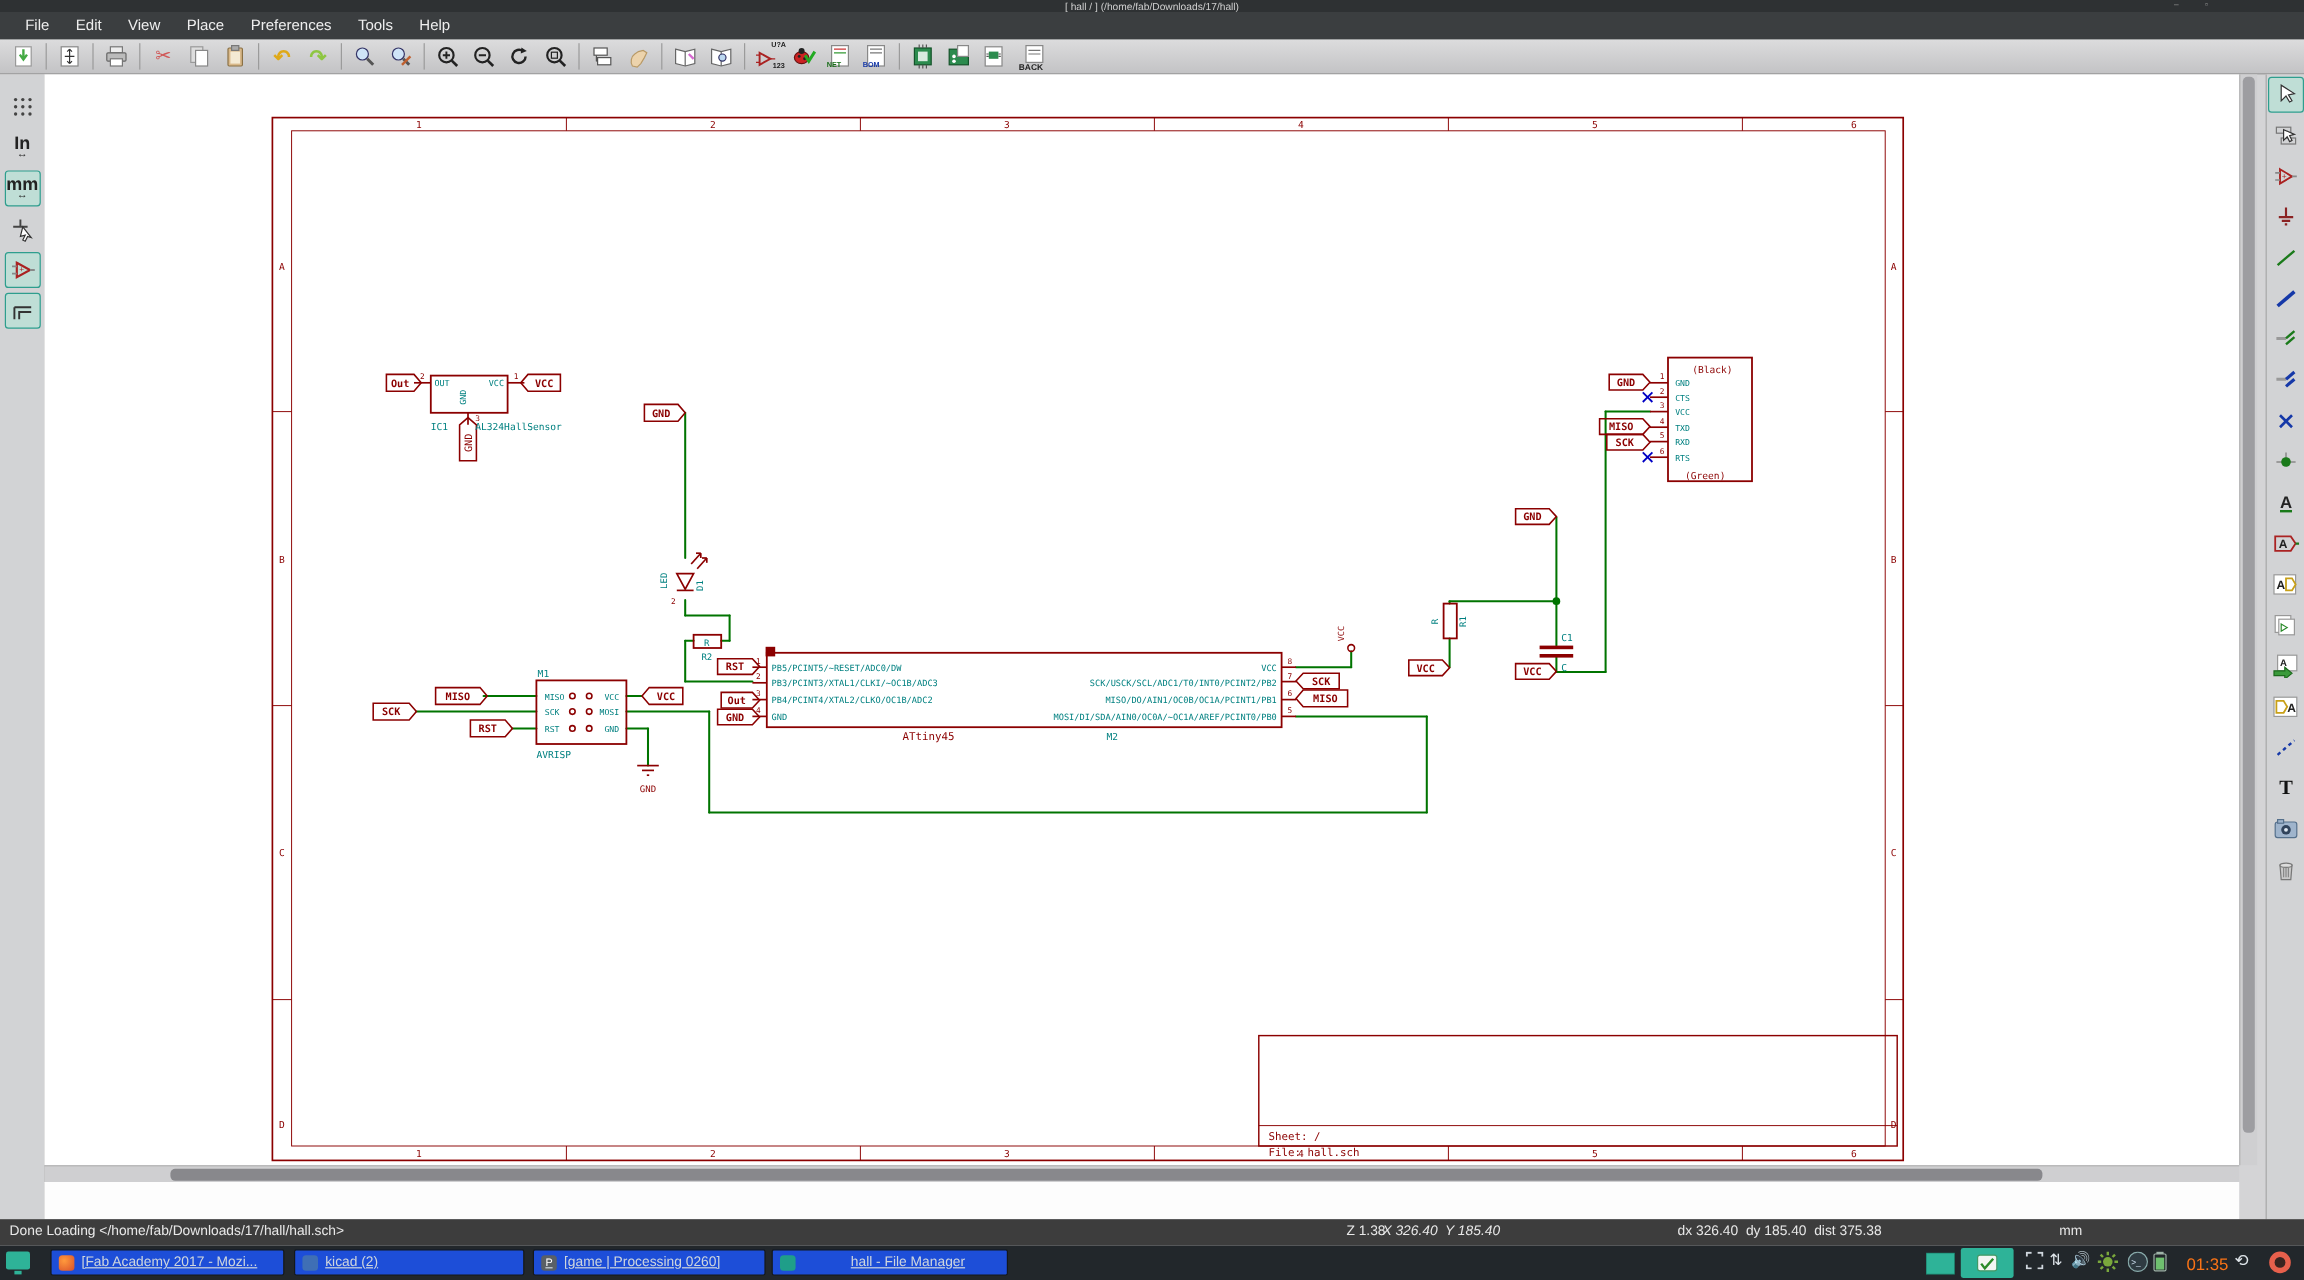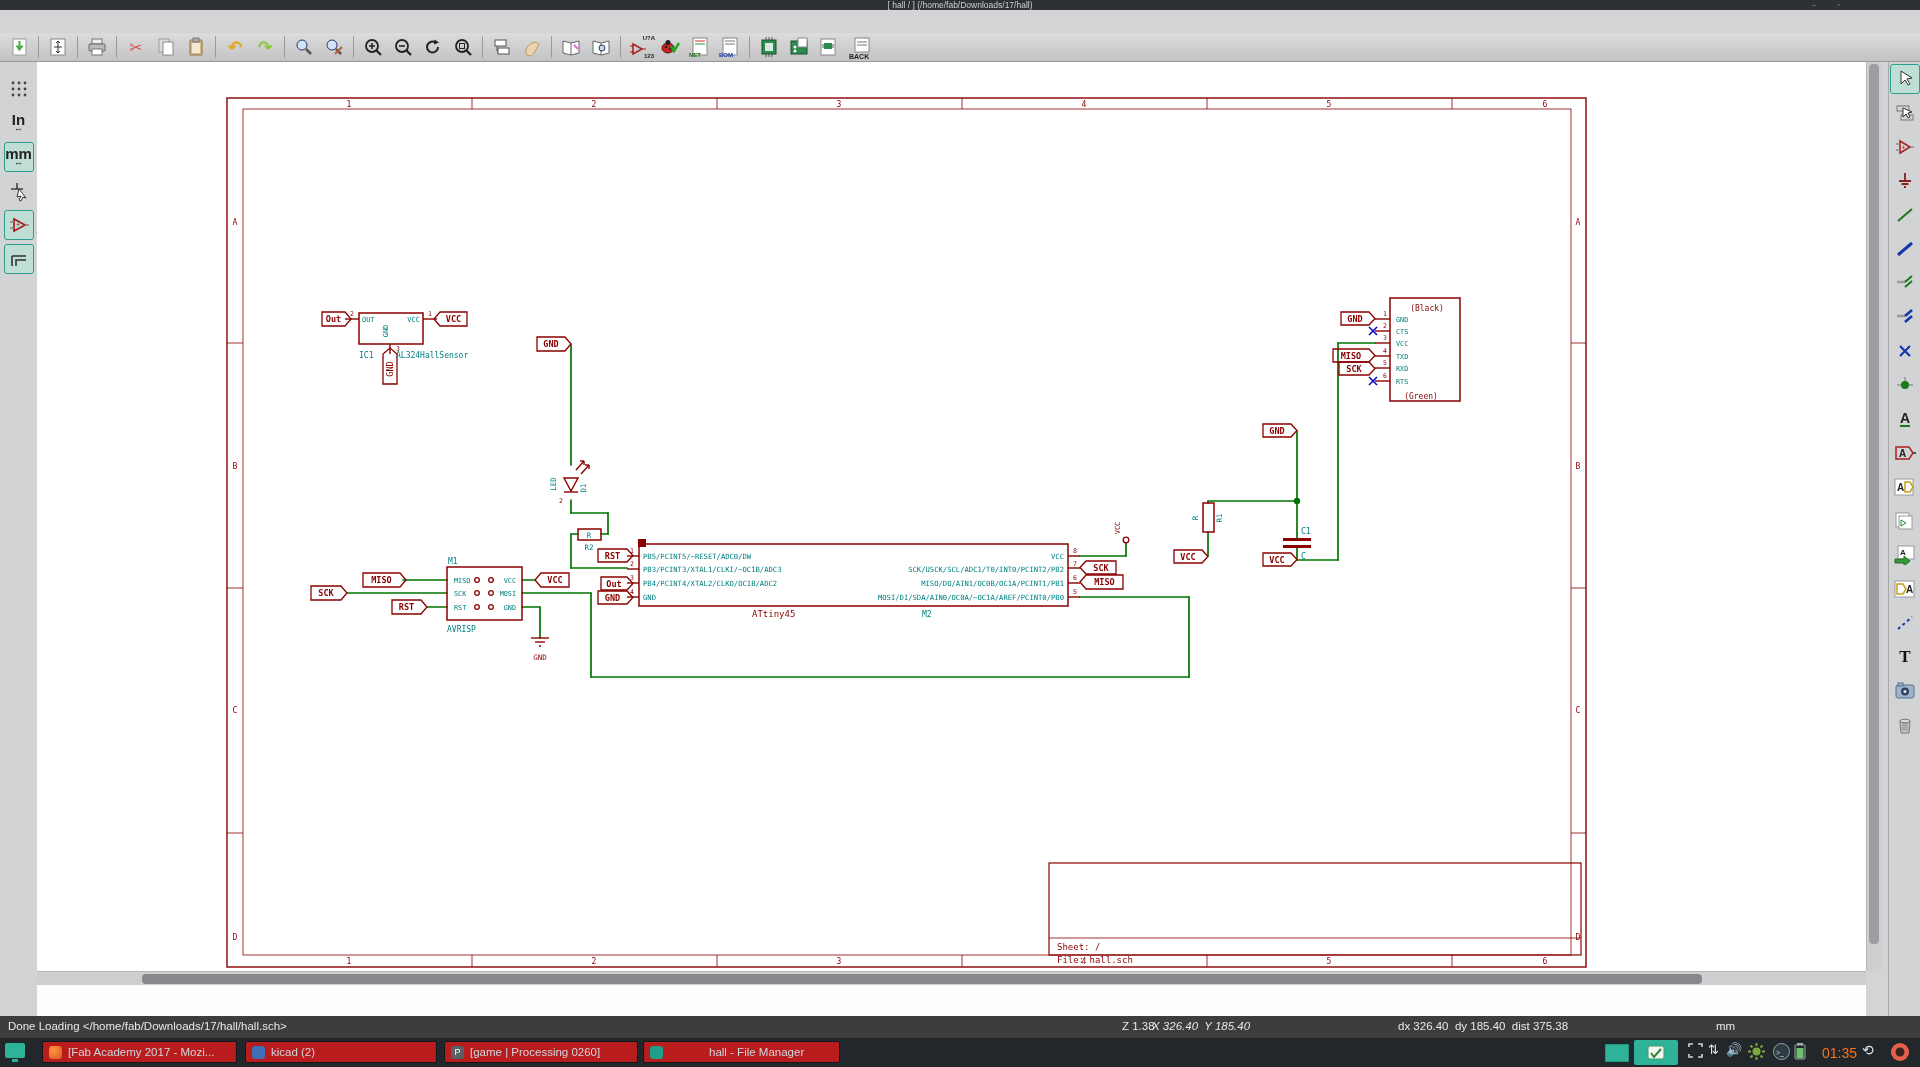--- a/index.html
+++ b/index.html
@@ -39,36 +39,45 @@
   #vthumb{position:absolute;left:2px;top:2px;width:10px;height:880px;background:#9d9da1;border-radius:4px;}
   #hscroll{position:absolute;left:37px;top:971px;width:1829px;height:14px;background:#cfcfd1;border-top:1px solid #b5b5b5;}
   #hthumb{position:absolute;left:105px;top:2px;width:1560px;height:10px;background:#88888c;border-radius:4px;}
   #belowcanvas{position:absolute;left:37px;top:985px;width:1829px;height:31px;background:#fdfdfd;}
   
   #statusbar{position:absolute;left:0;top:1016px;width:1920px;height:22px;background:#3d3d3d;color:#e8e8e8;
     font-size:11.5px;}
   #statusbar span{position:absolute;top:4px;white-space:pre;}
   
   #taskbar{position:absolute;left:0;top:1038px;width:1920px;height:29px;background:#22272b;color:#cfd6dd;font-size:11.5px;}
-  .taskbtn{position:absolute;top:3px;height:22px;background:#b91c1c;border:1px solid #14181b;border-radius:2px;
-    display:flex;align-items:center;padding:0 6px;box-sizing:border-box;overflow:hidden;white-space:nowrap;}
+  .taskbtn{position:absolute;top:3px;height:22px;background:#1d4ed8;border:1px solid #14181b;border-radius:2px;
+    display:flex;align-items:center;padding:0 6px;box-sizing:border-box;overflow:hidden;white-space:nowrap;text-decoration:underline;}
   .taskicon{width:13px;height:13px;border-radius:3px;margin-right:6px;flex:none;}
   .trayicon{position:absolute;top:5px;color:#dfe5ea;font-size:13px;}
   #clock{position:absolute;top:7px;color:#f97316;font-size:14px;}
 </style>
 </head>
 <body>
 
 <div id="app">
 
   <div id="titlebar">
     <span>[ hall / ] (/home/fab/Downloads/17/hall)</span>
     <span id="winctrl">– ▫</span>
   </div>
 
+  <div id="menubar">
+    <span class="menu-item">File</span>
+    <span class="menu-item">Edit</span>
+    <span class="menu-item">View</span>
+    <span class="menu-item">Place</span>
+    <span class="menu-item">Preferences</span>
+    <span class="menu-item">Tools</span>
+    <span class="menu-item">Help</span>
+  </div>
 
   <div id="toolbar">
     <div class="tb">
         <svg width="22" height="22">
           <rect x="5" y="3" width="13" height="16" fill="#fff" stroke="#999"></rect>
           <path d="M11.5 5v7M8.5 9.5l3 4 3-4" stroke="#4a4" stroke-width="2" fill="none"></path>
         </svg>
       </div>
     <div class="sep"></div>
     <div class="tb">

